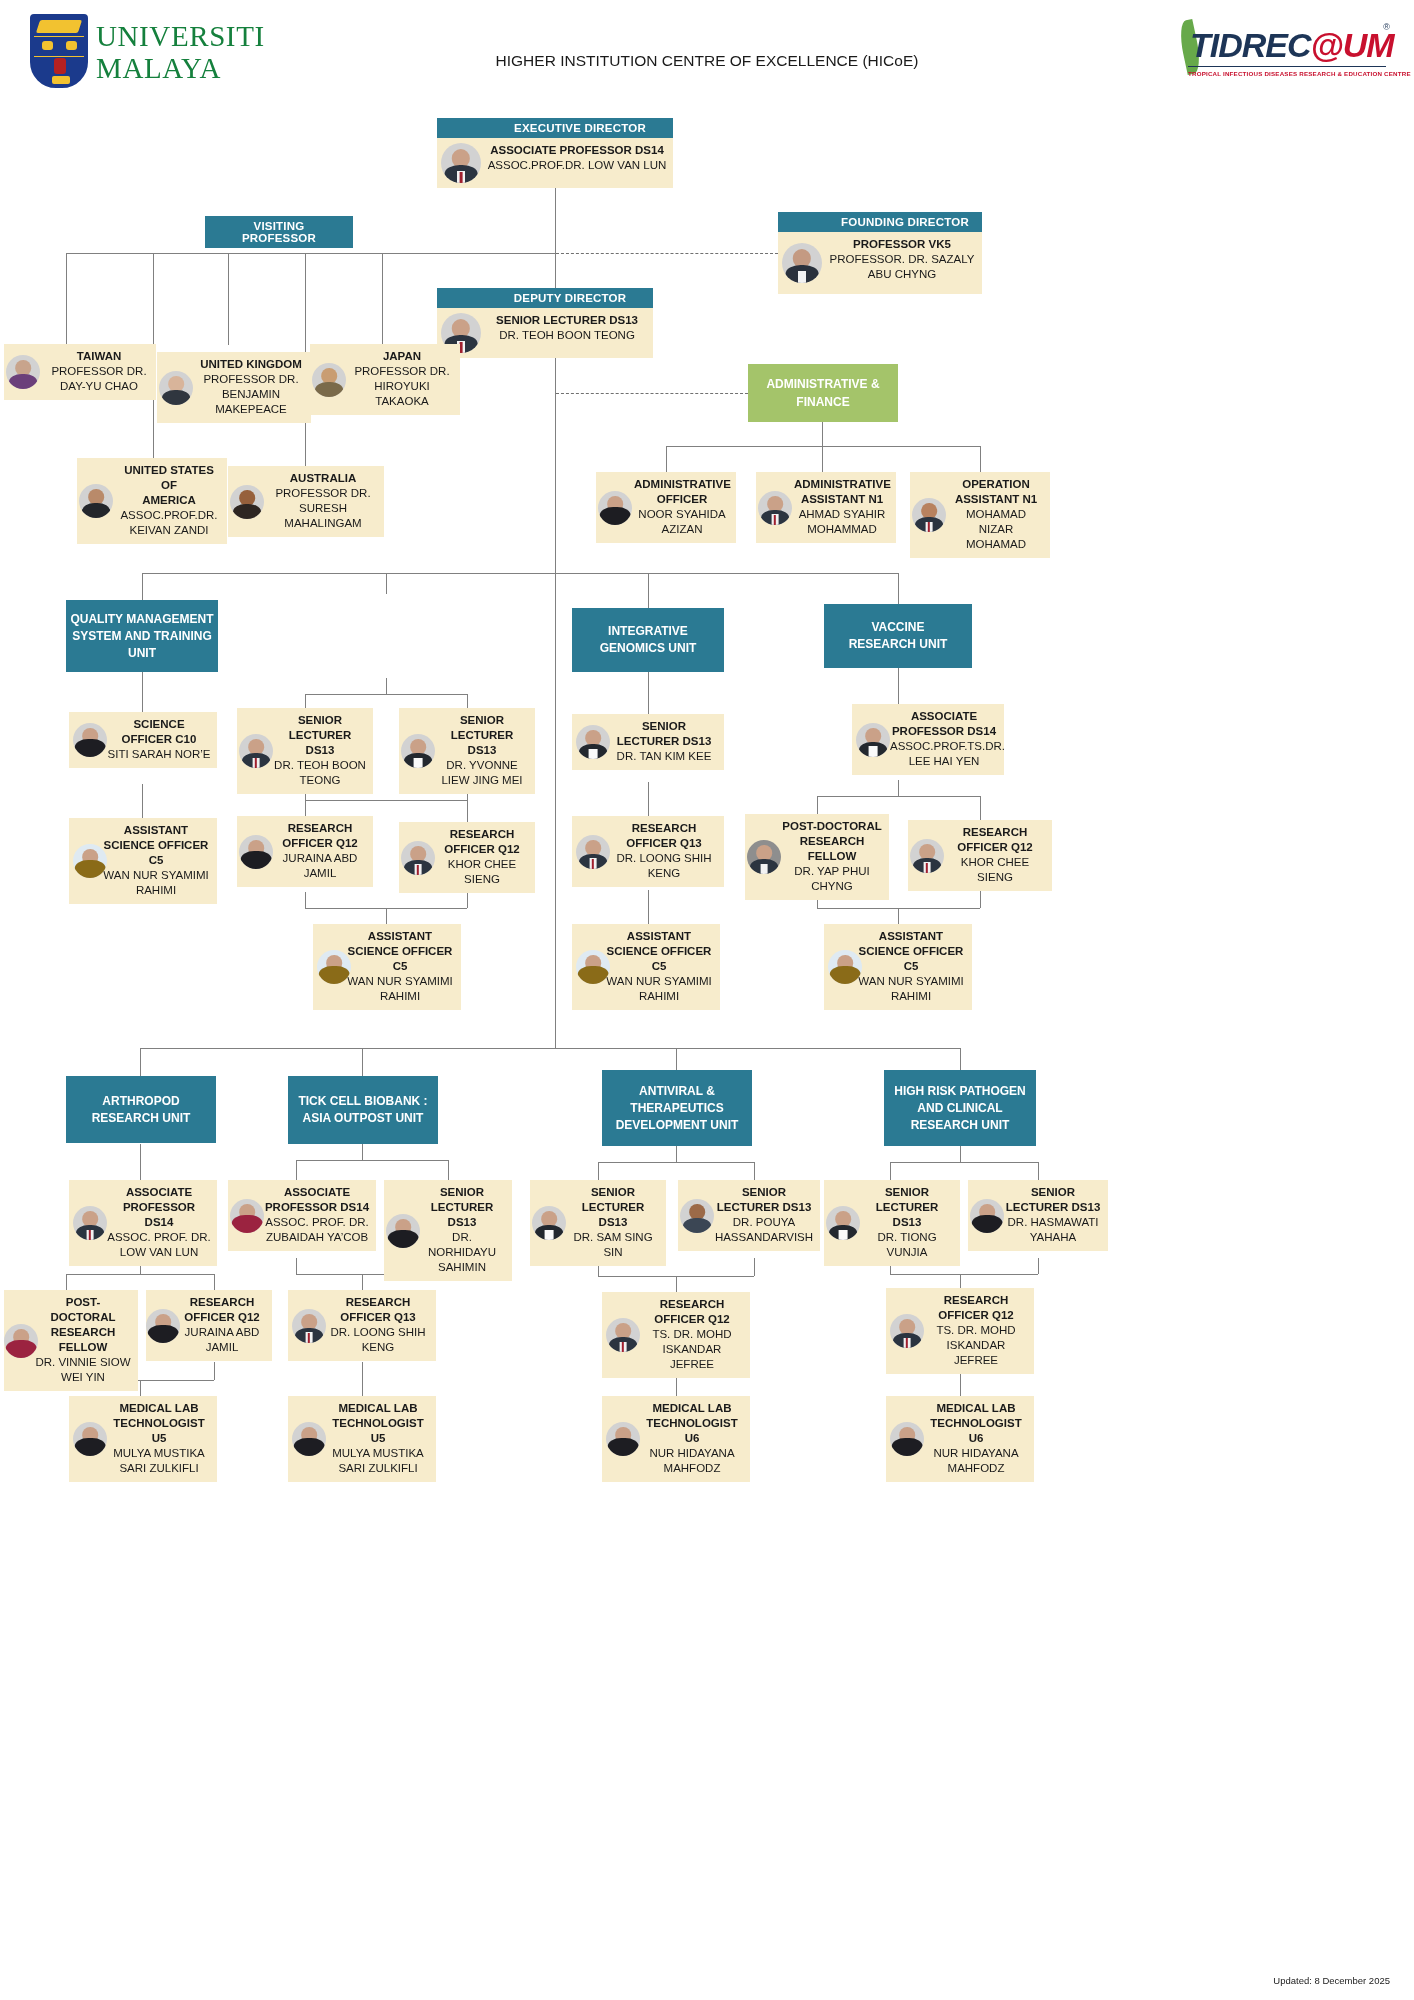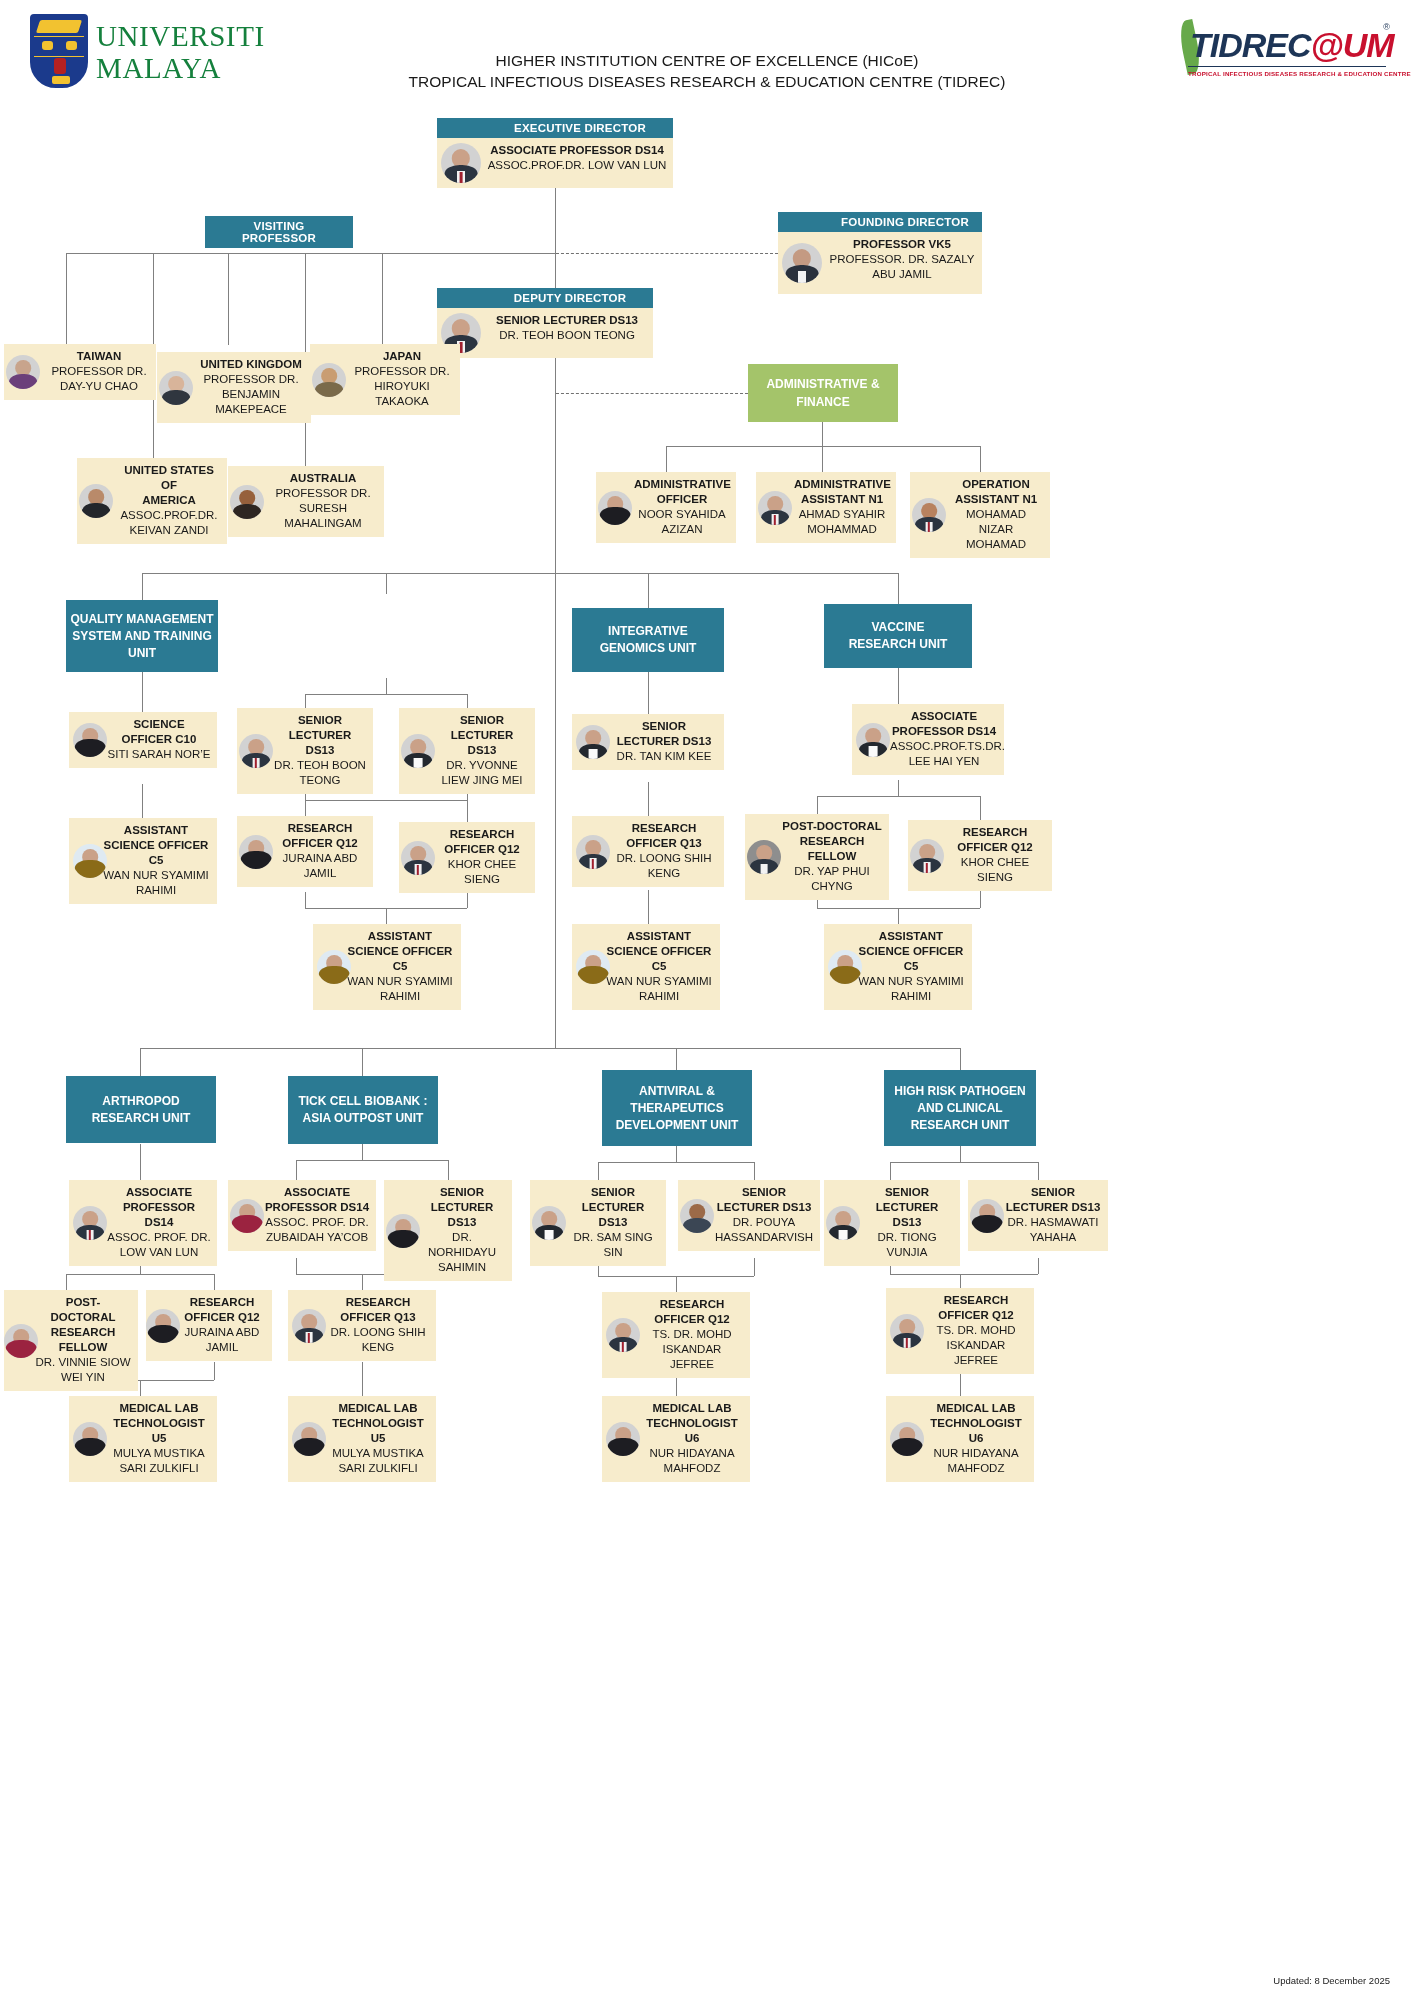--- a/index.html
+++ b/index.html
@@ -148,21 +148,20 @@
         <div class="book"></div>
     </div>
     <div class="um-text">
       <div>UNIVERSITI</div>
       <div>MALAYA</div>
     </div>
   </div>
 
   <div class="hdr-sub">
     <div>HIGHER INSTITUTION CENTRE OF EXCELLENCE (HICoE)</div>
-    <div>TROPICAL INFECTIOUS DISEASES RESEARCH &amp; EDUCATION CENTRE (TIDREC)</div>
   </div>
 
   <div class="tidrec">
     <div class="tid-leaf"></div>
     <div class="tid-word">
       <span class="t-dark">TIDREC</span><span class="t-red">@UM</span>
     </div>
     <div class="tid-reg">®</div>
     <div class="tid-rule"></div>
     <div class="tid-tag">TROPICAL INFECTIOUS DISEASES RESEARCH &amp; EDUCATION CENTRE</div>
@@ -188,21 +187,21 @@
     <div class="hdrbar pad">FOUNDING DIRECTOR</div>
     <div class="body" style="min-height:62px;">
       <div class="photo">
         <div class="head" style="background:#c49a82;"></div>
           <div class="torso" style="background:#2a313c;"></div>
           <div class="collar"></div>
       </div>
       <div style="padding-left:44px;">
         <div class="role">PROFESSOR VK5</div>
         <div class="name">PROFESSOR. DR. SAZALY</div>
-        <div class="name">ABU JAMIL</div>
+        <div class="name">ABU CHYNG</div>
       </div>
     </div>
   </div>
 
   <div class="node" style="left:437px; top:288px; width:216px;">
     <div class="hdrbar pad">DEPUTY DIRECTOR</div>
     <div class="body" style="min-height:50px;">
       <div class="photo">
         <div class="head"></div>
           <div class="torso"></div>

